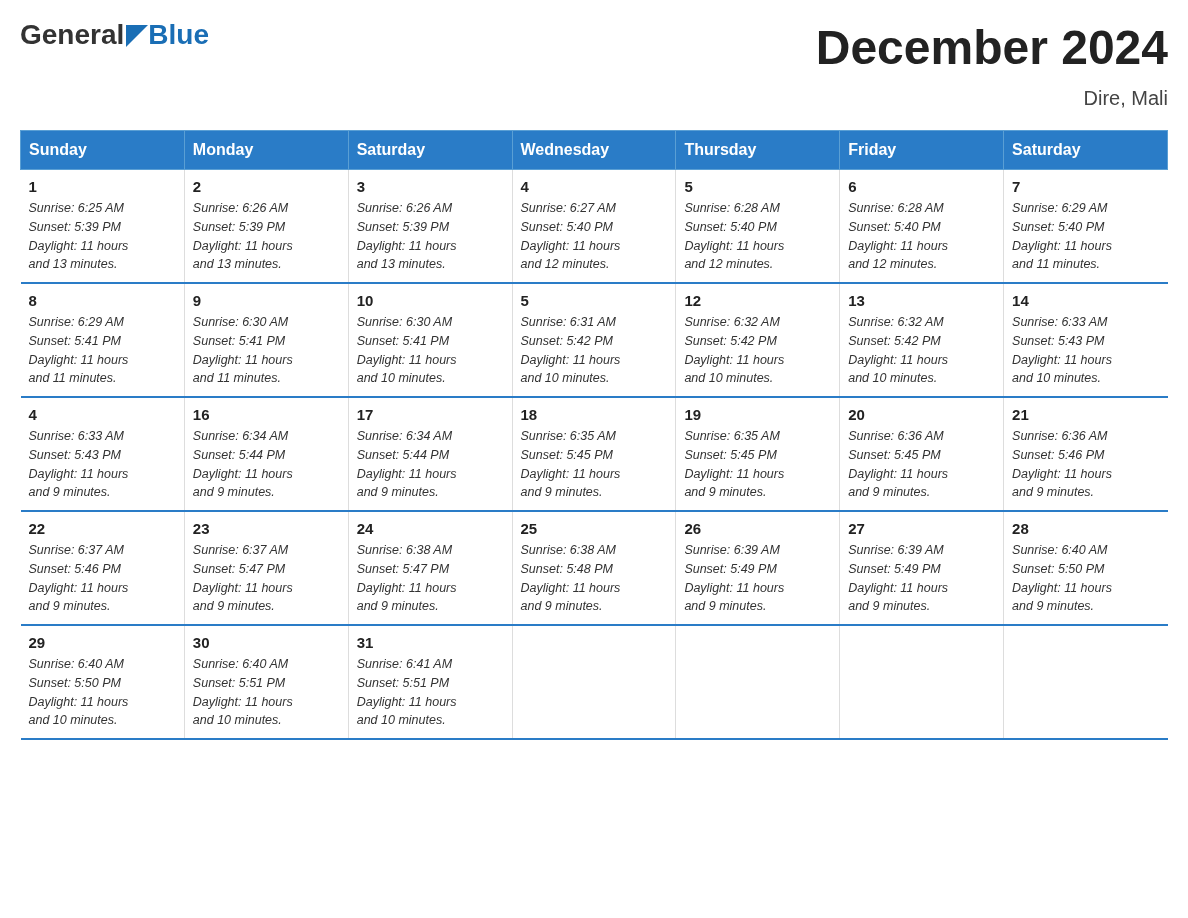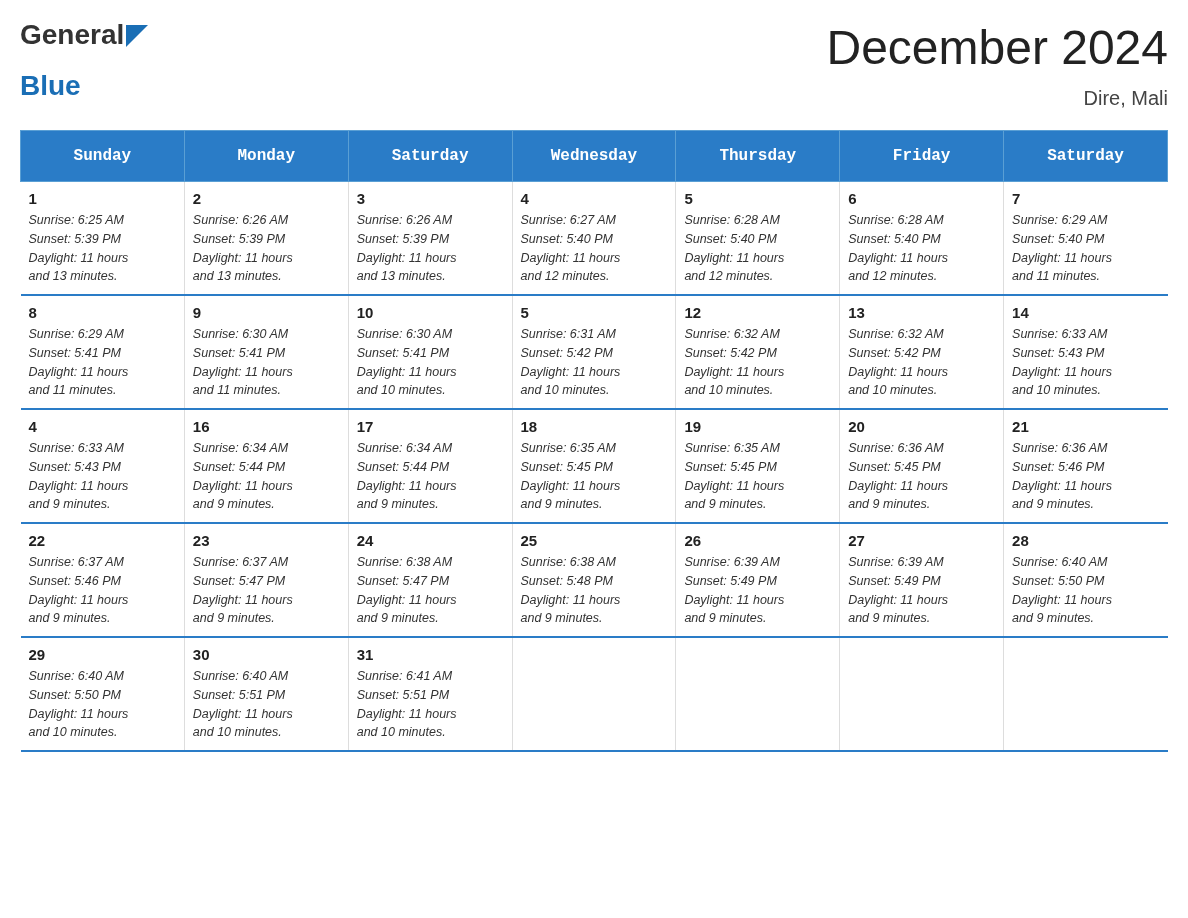--- a/index.html
+++ b/index.html
@@ -25,52 +25,50 @@
       font-weight: bold;
       color: #333;
     }
     .logo-text-blue {
       font-size: 28px;
       font-weight: bold;
       color: #1a6eb5;
     }
     .logo-wrapper {
       display: flex;
-      flex-direction: column;
+      flex-direction: row;
       line-height: 1.1;
-      gap: 20px;
     }
     .title-section {
       text-align: right;
     }
     .calendar-title {
       font-size: 48px;
-      font-weight: normal;
+      font-weight: bold;
       color: #222;
     }
     .calendar-subtitle {
       font-size: 20px;
       color: #444;
       margin-top: 12px;
     }
     .calendar {
       width: 100%;
       border-collapse: collapse;
     }
     .calendar thead tr {
       background-color: #2a7cc7;
     }
     .calendar thead th {
       color: #fff;
       font-size: 16px;
       font-weight: bold;
-      padding: 16px 8px;
-      text-align: center;
+      padding: 10px 8px;
+      text-align: left;
       border: 1px solid #5a9fd4;
-      font-family: Liberation Mono, monospace;
     }
     .calendar tbody tr {
       border-bottom: 2px solid #2a7cc7;
     }
     .calendar tbody td {
       vertical-align: top;
       padding: 8px;
       font-size: 13px;
       color: #333;
       border-right: 1px solid #ddd;

